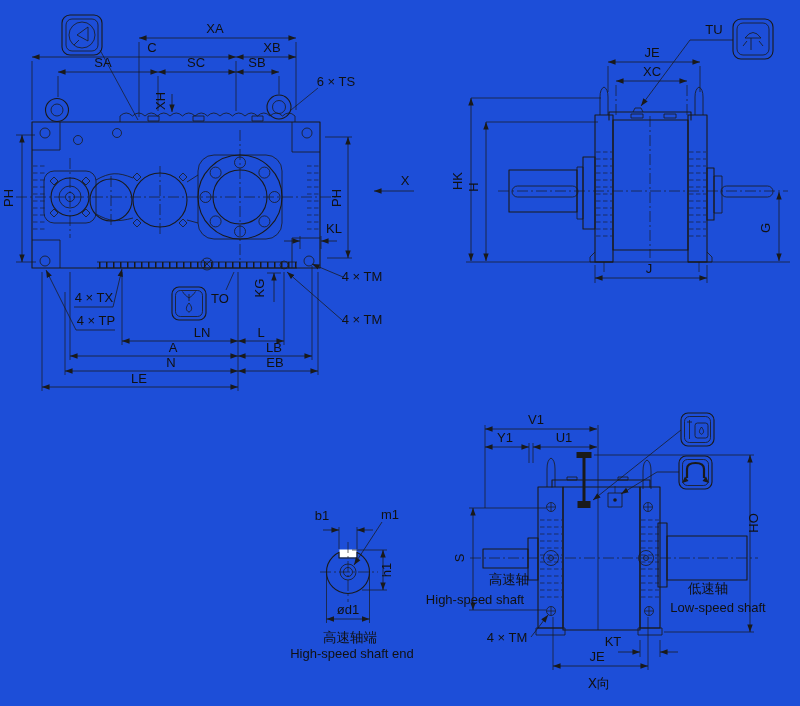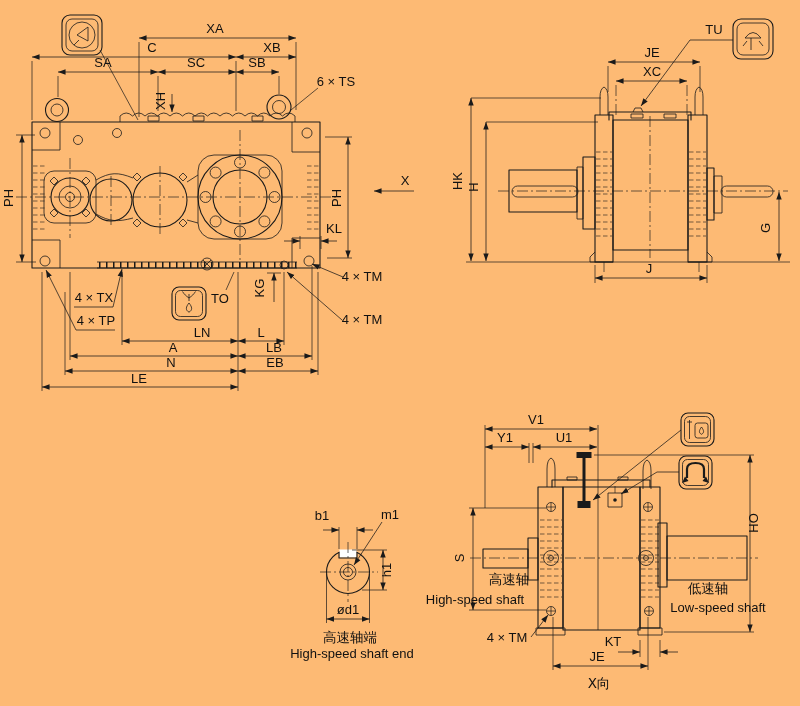--- a/index.html
+++ b/index.html
@@ -1,16 +1,16 @@
 <!DOCTYPE html>
 <html><head>
 <meta charset="utf-8">
 <style>
   html,body{margin:0;padding:0;background:#fff;}
-  .stage{position:relative;width:800px;height:706px;background:#fdba74;overflow:hidden;
+  .stage{position:relative;width:800px;height:706px;background:#1d4ed8;overflow:hidden;
          font-family:"Liberation Sans",sans-serif;text-decoration:underline;}
   svg{display:block}
   .o  {fill:none;stroke:#1a1a1a;stroke-width:1.1;stroke-linejoin:round;stroke-linecap:round}
   .o2 {fill:none;stroke:#1a1a1a;stroke-width:.8;stroke-linejoin:round}
   .t  {fill:none;stroke:#1a1a1a;stroke-width:.7}
   .d  {fill:none;stroke:#1a1a1a;stroke-width:.75}
   .cl {fill:none;stroke:#1a1a1a;stroke-width:.65;stroke-dasharray:11 3 2 3}
   .hz {fill:none;stroke:#1a1a1a;stroke-width:.6;stroke-dasharray:4.5 2.5}
   .ink{fill:#1a1a1a;stroke:none}
   .lbl{font:13px "Liberation Sans",sans-serif;fill:#111;text-anchor:middle}

